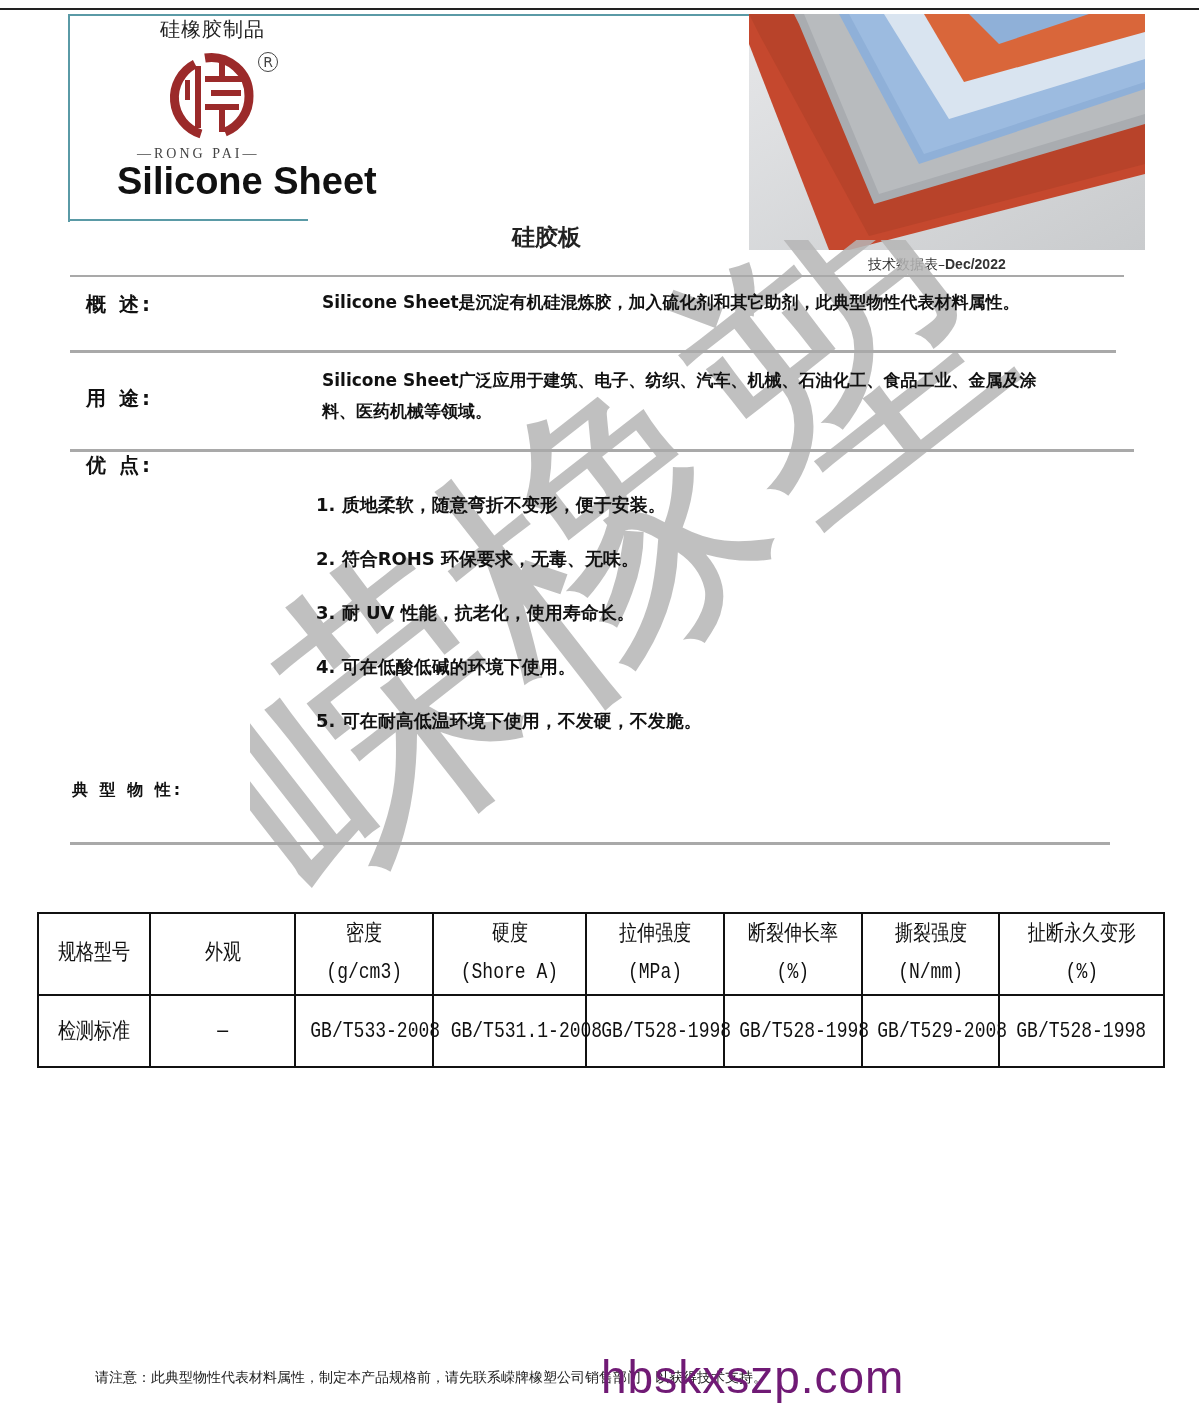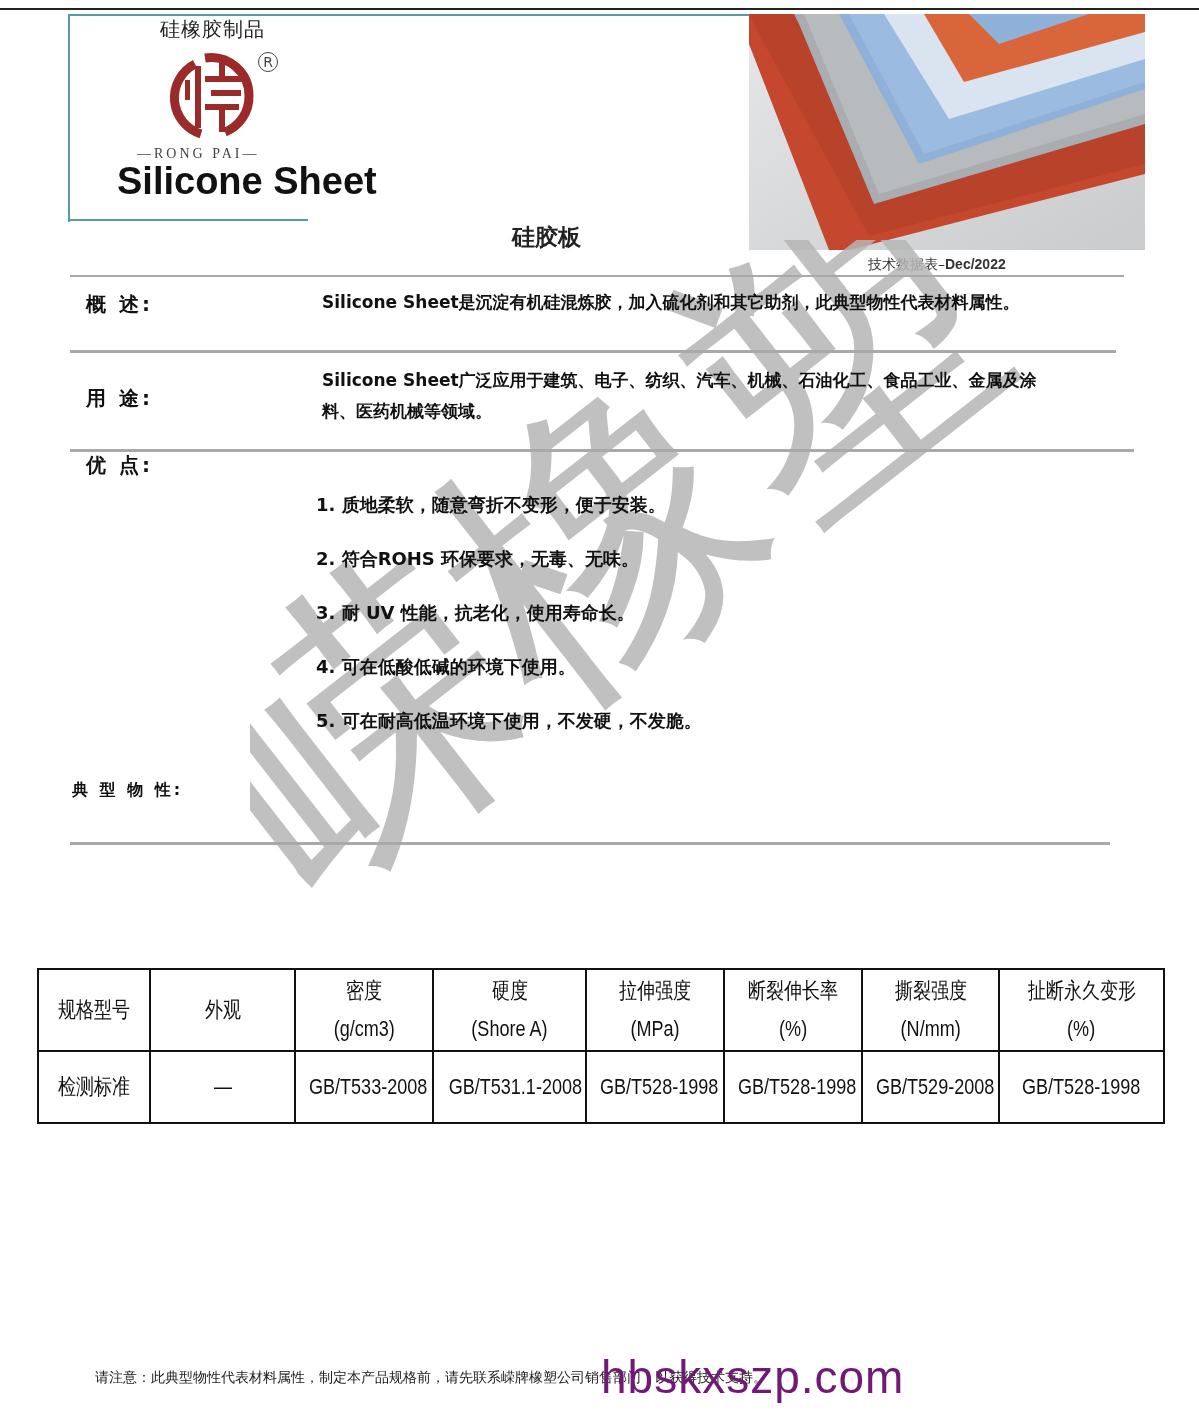--- a/index.html
+++ b/index.html
@@ -24,23 +24,23 @@
     .datasheet-tag { left: 868px; top: 256px; font-size: 14px; color: #333; }
     .datasheet-tag b { font-family: "Liberation Sans", sans-serif; }
     .rule { height: 3px; background: #a9a9a9; }
     .section-label { font-size: 20px; font-weight: bold; letter-spacing: 3px; color: #111; }
     .section-text { font-size: 17px; font-weight: bold; color: #111; line-height: 30px; }
     .adv-item { left: 316px; font-size: 18px; font-weight: bold; color: #111; }
     .watermark {
       left: 250px; top: 240px; width: 950px; height: 700px; pointer-events: none;
     }
     table.props {
-      position: absolute; left: 37px; top: 968px; width: 1126px;
+      position: absolute; left: 37px; top: 912px; width: 1126px;
       border-collapse: collapse; table-layout: fixed;
-      font-family: Liberation Sans, sans-serif;
+      font-family: Liberation Mono, monospace;
     }
     table.props td {
       border: 2px solid #111; text-align: center; vertical-align: middle;
       font-size: 22px; color: #111; padding: 0; transform-origin: center;
     }
     table.props tr.head td { height: 80px; line-height: 38px; }
     table.props tr.std td { height: 70px; margin-top: 26px; }
     table.props tr.data td { height: 84px; }
     table.props .cond { display: inline-block; transform: scaleX(0.82); white-space: nowrap; }
     .note { left: 95px; top: 1369px; font-size: 14px; color: #222; }

